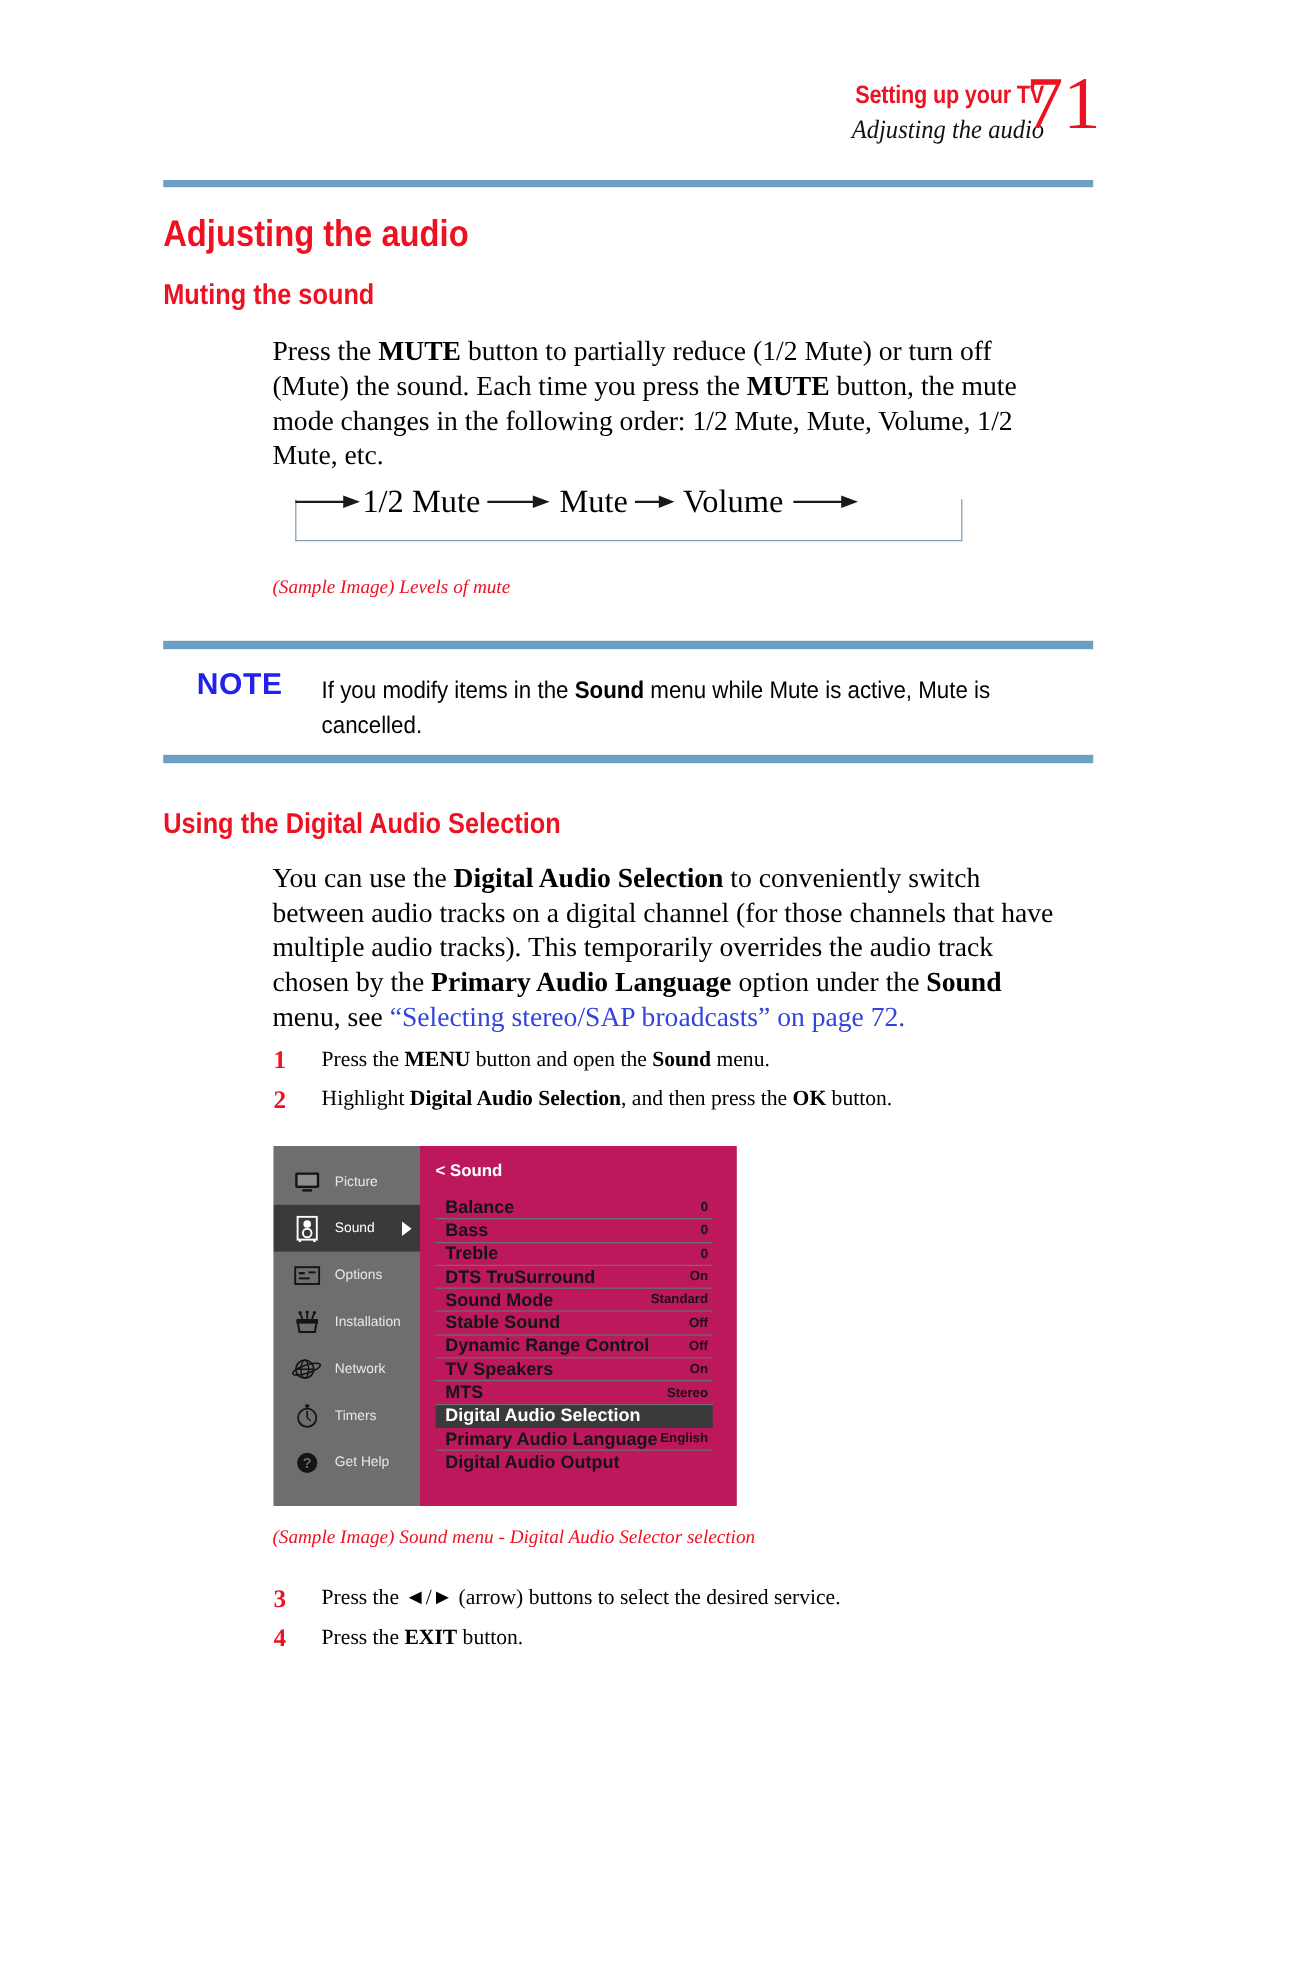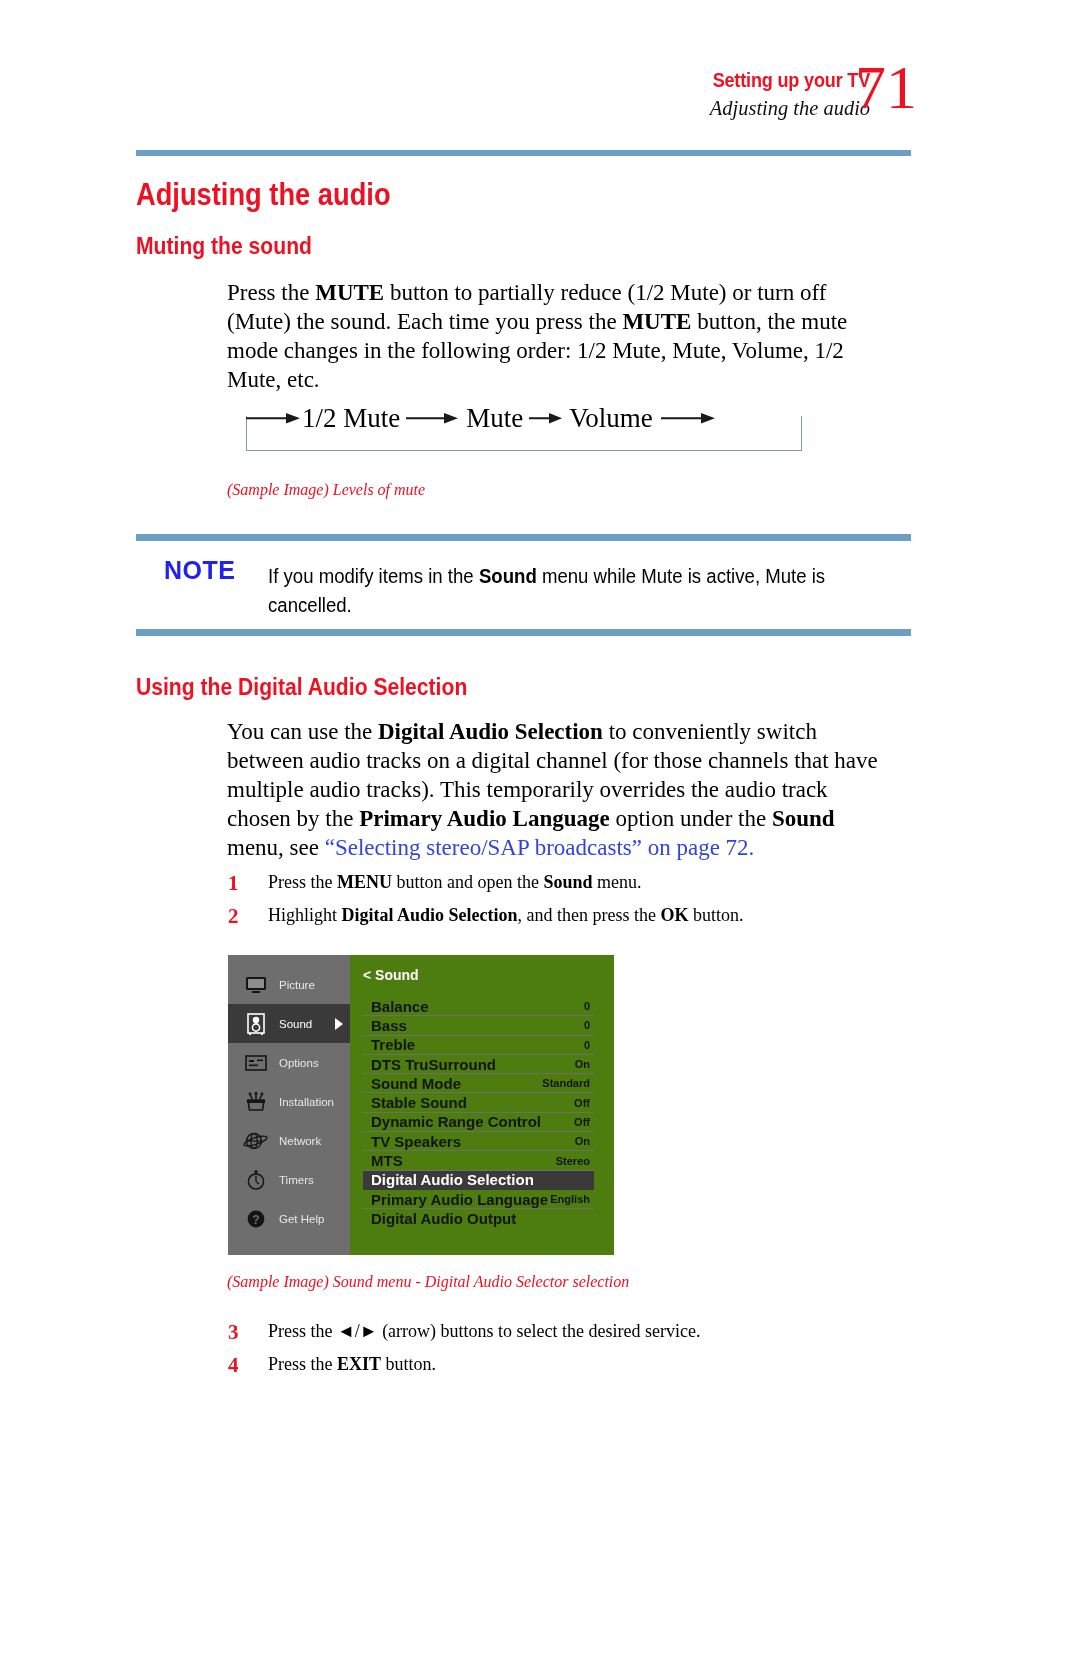--- a/index.html
+++ b/index.html
@@ -113,21 +113,21 @@
   .step-txt {
     position:absolute; left:268px; width:620px;
     font-family:"Liberation Serif",serif; font-size:18px; line-height:29px;
     color:#000;
   }
 
   
   .tvmenu {
     position:absolute; left:228px; top:955px;
     width:386px; height:300px;
-    background:#4d7c0f;
+    background:#be185d;
     font-family:"Liberation Sans",sans-serif;
     overflow:hidden;
   }
   .tv-side {
     position:absolute; left:0; top:0; width:122px; height:300px;
     background:#6e6e6e;
   }
   .tv-side-item {
     position:absolute; left:0; width:122px; height:39px;
     display:flex; align-items:center; color:#e8e8e8;

